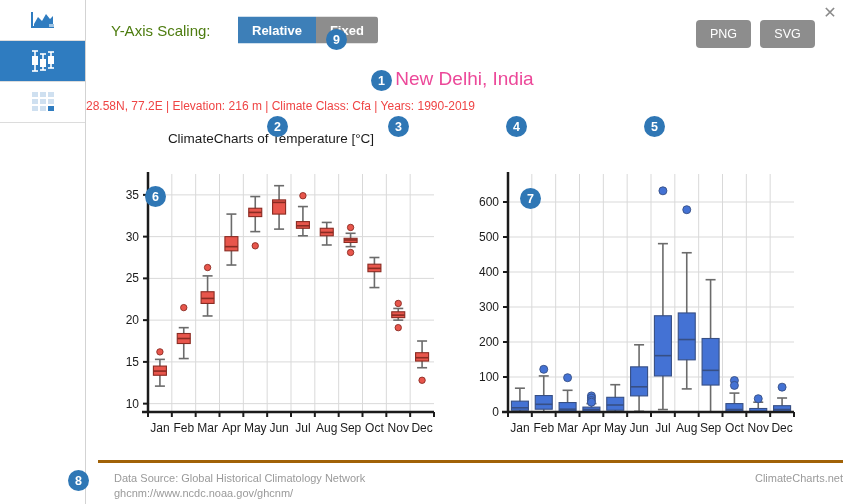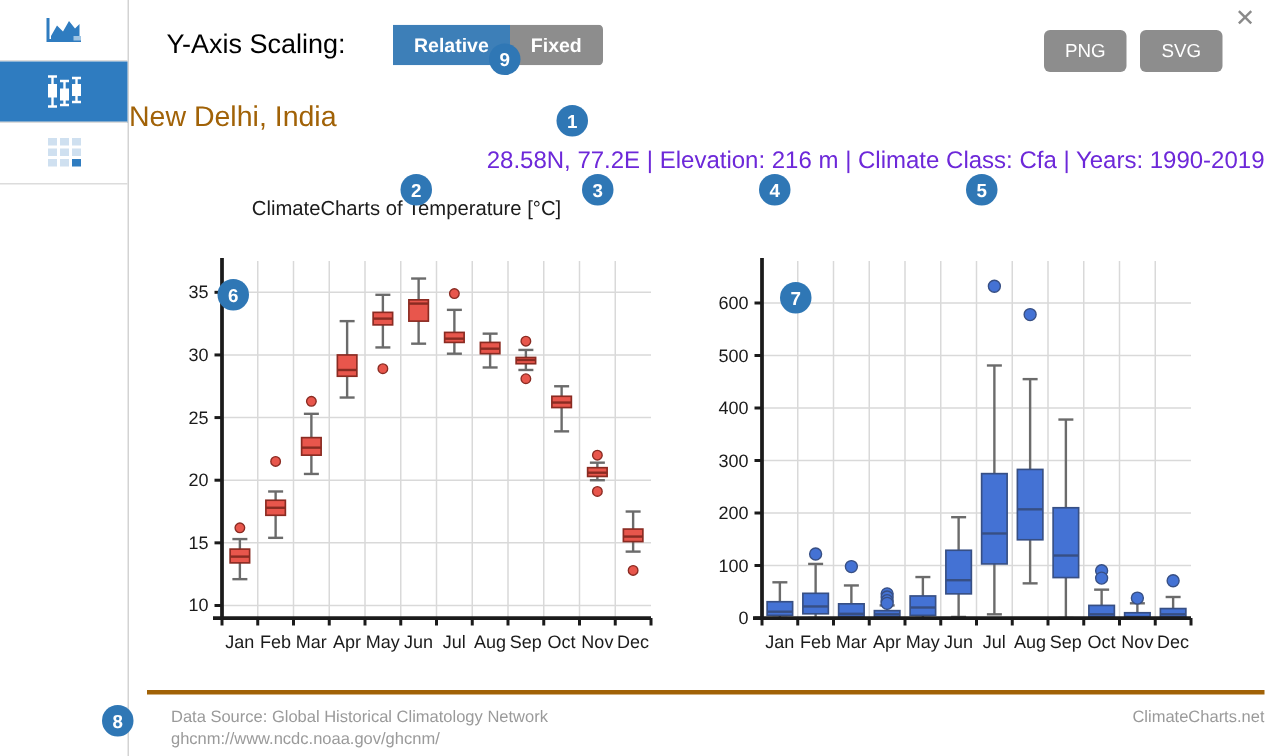--- a/index.html
+++ b/index.html
@@ -27,24 +27,24 @@
   
   #panel{
     position:absolute;left:86px;top:0;right:0;bottom:0;
     background:#ffffff;box-sizing:border-box;
   }
 
   
   #toolbar{position:absolute;left:0;top:0;width:757px;height:60px;}
   #yaxis-label{
     position:absolute;left:25px;top:30px;transform:translateY(-50%);
-    font-size:18px;color:#000000;white-space:nowrap;
+    font-size:15px;color:#4d7c0f;white-space:nowrap;
   }
   #toggle-group{
-    position:absolute;left:136px;top:30px;transform:translateY(-50%);
+    position:absolute;left:112px;top:30px;transform:translateY(-50%);
     display:flex;border-radius:3px;overflow:hidden;padding-left:40px;
   }
   .tgl{
     font-size:13px;font-weight:bold;color:#ffffff;
     padding:7px 14px;cursor:pointer;white-space:nowrap;line-height:1;
   }
   .tgl.on{background:#3d7fb8;}
   .tgl.off{background:#8d8d8d;}
 
   .badge{
@@ -63,26 +63,26 @@
   #btn-png{left:610px;}
   #btn-svg{left:674px;}
   #close-x{
     position:absolute;left:735px;top:4px;width:18px;height:18px;
     display:flex;align-items:center;justify-content:center;
     color:#8a8a8a;font-size:16px;cursor:pointer;line-height:1;
   }
 
   
   #title-main{
-    position:absolute;left:0;top:68px;width:757px;
-    font-size:19px;color:#a16207;
+    position:absolute;left:0;top:68px;width:757px;text-align:center;
+    font-size:19px;color:#ec4899;
   }
   #title-sub{
-    position:absolute;left:0;top:99px;width:757px;text-align:right;
-    font-size:16px;color:#6d28d9;
+    position:absolute;left:0;top:99px;width:757px;text-align:left;
+    font-size:12px;color:#ef4444;
   }
   .chart-title{
     position:absolute;top:131px;font-size:13.5px;color:#1b1b1b;
     text-align:center;width:330px;
   }
   #t-temp{left:20px;}
   #t-prec{left:390px;}
 
   
   .chart-wrap{position:absolute;top:160px;width:340px;height:290px;}

